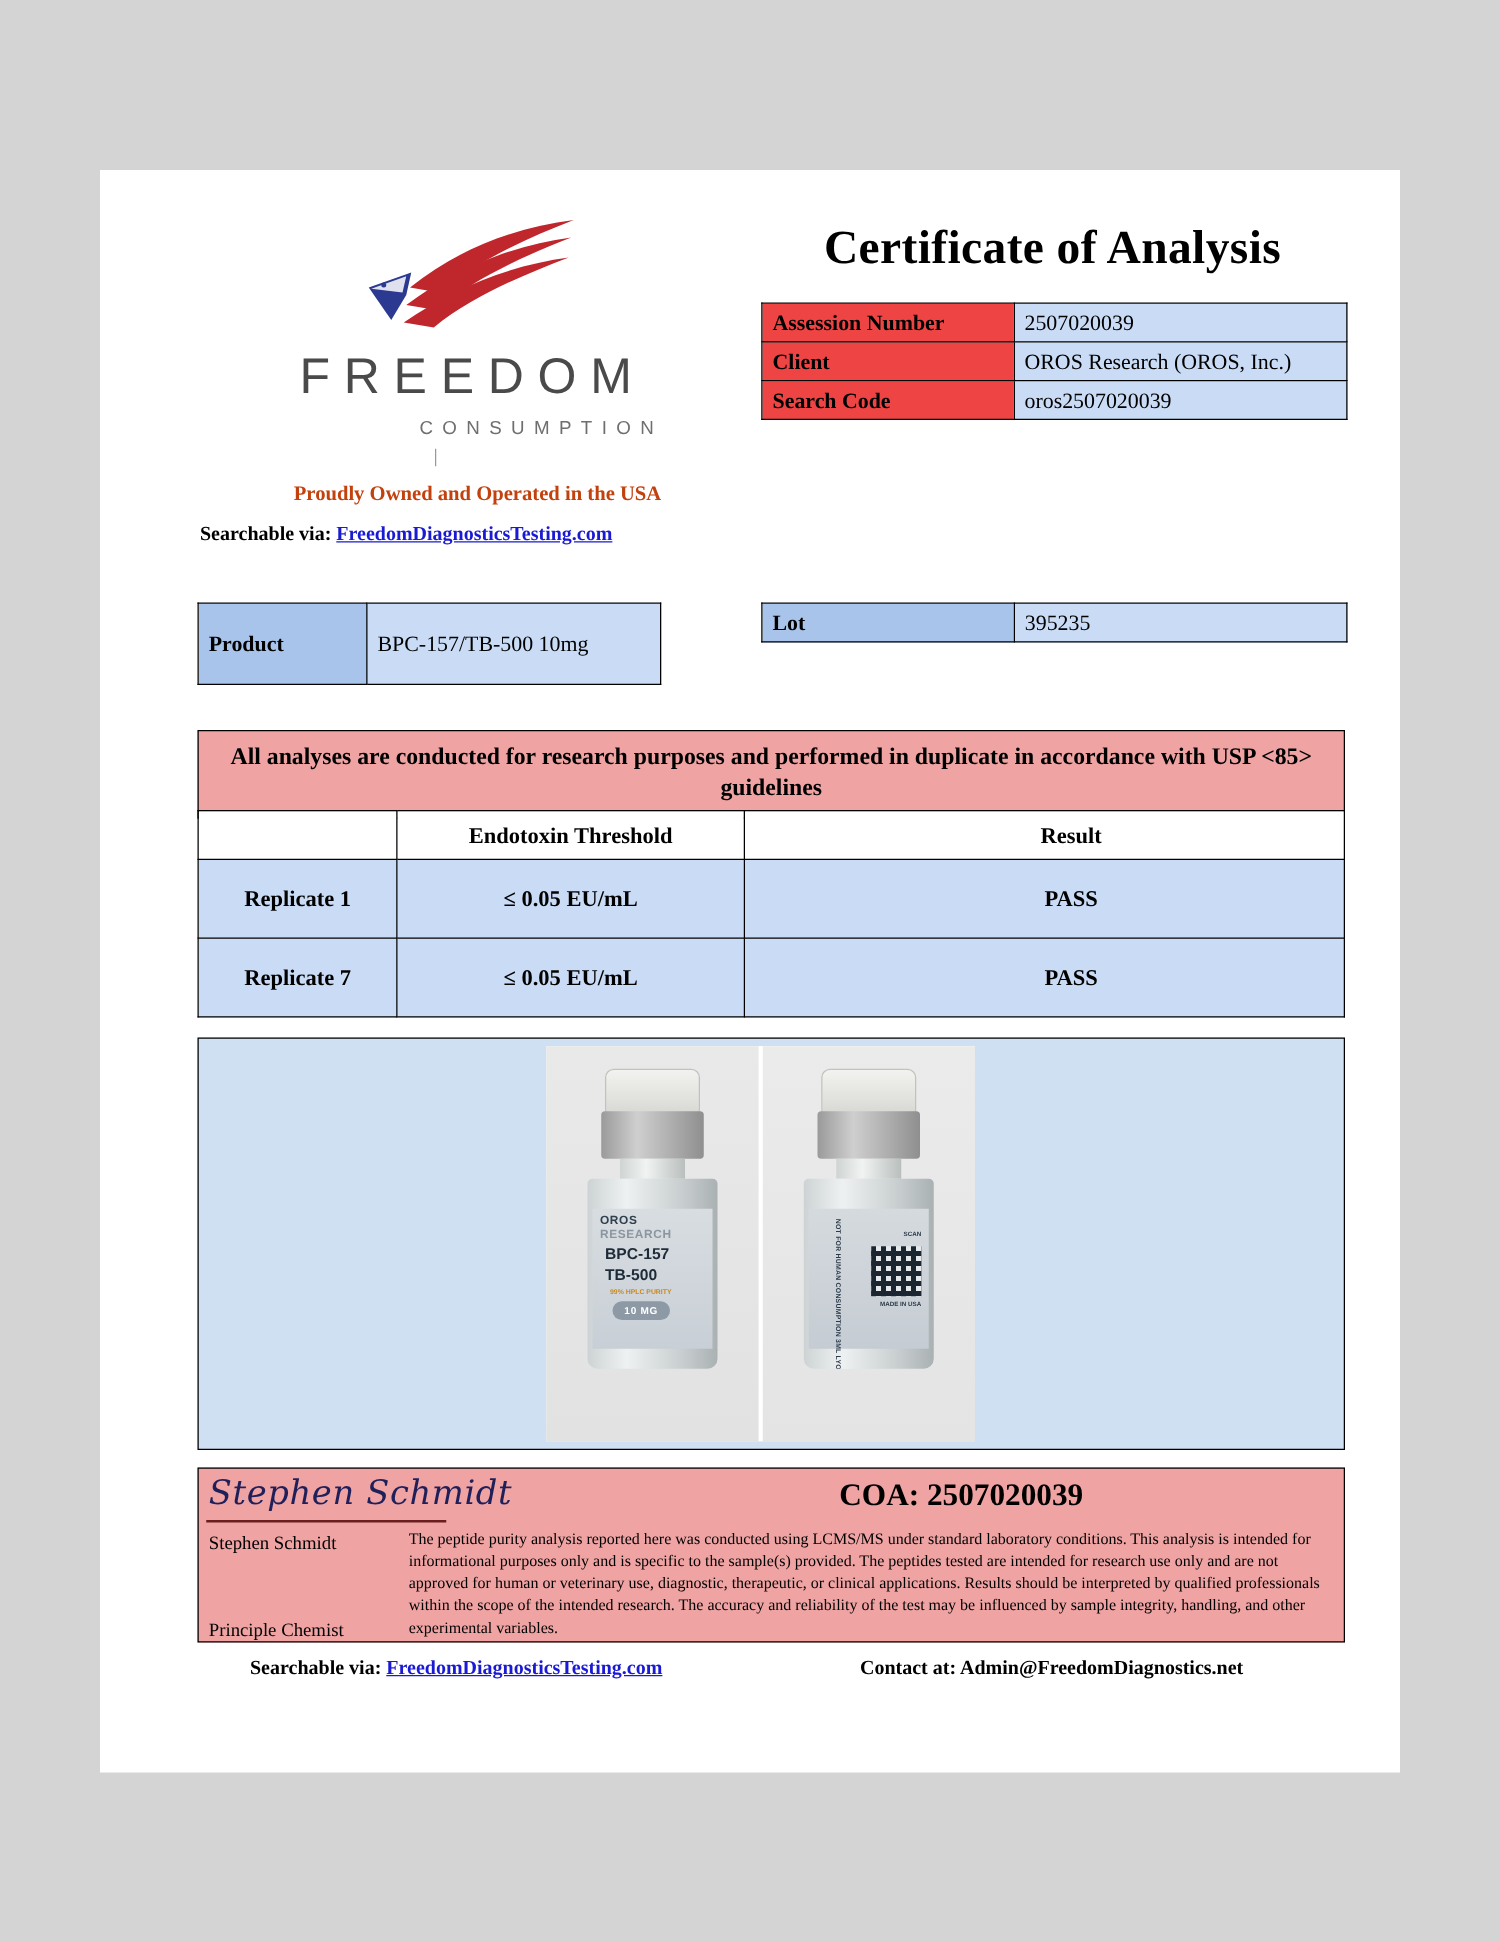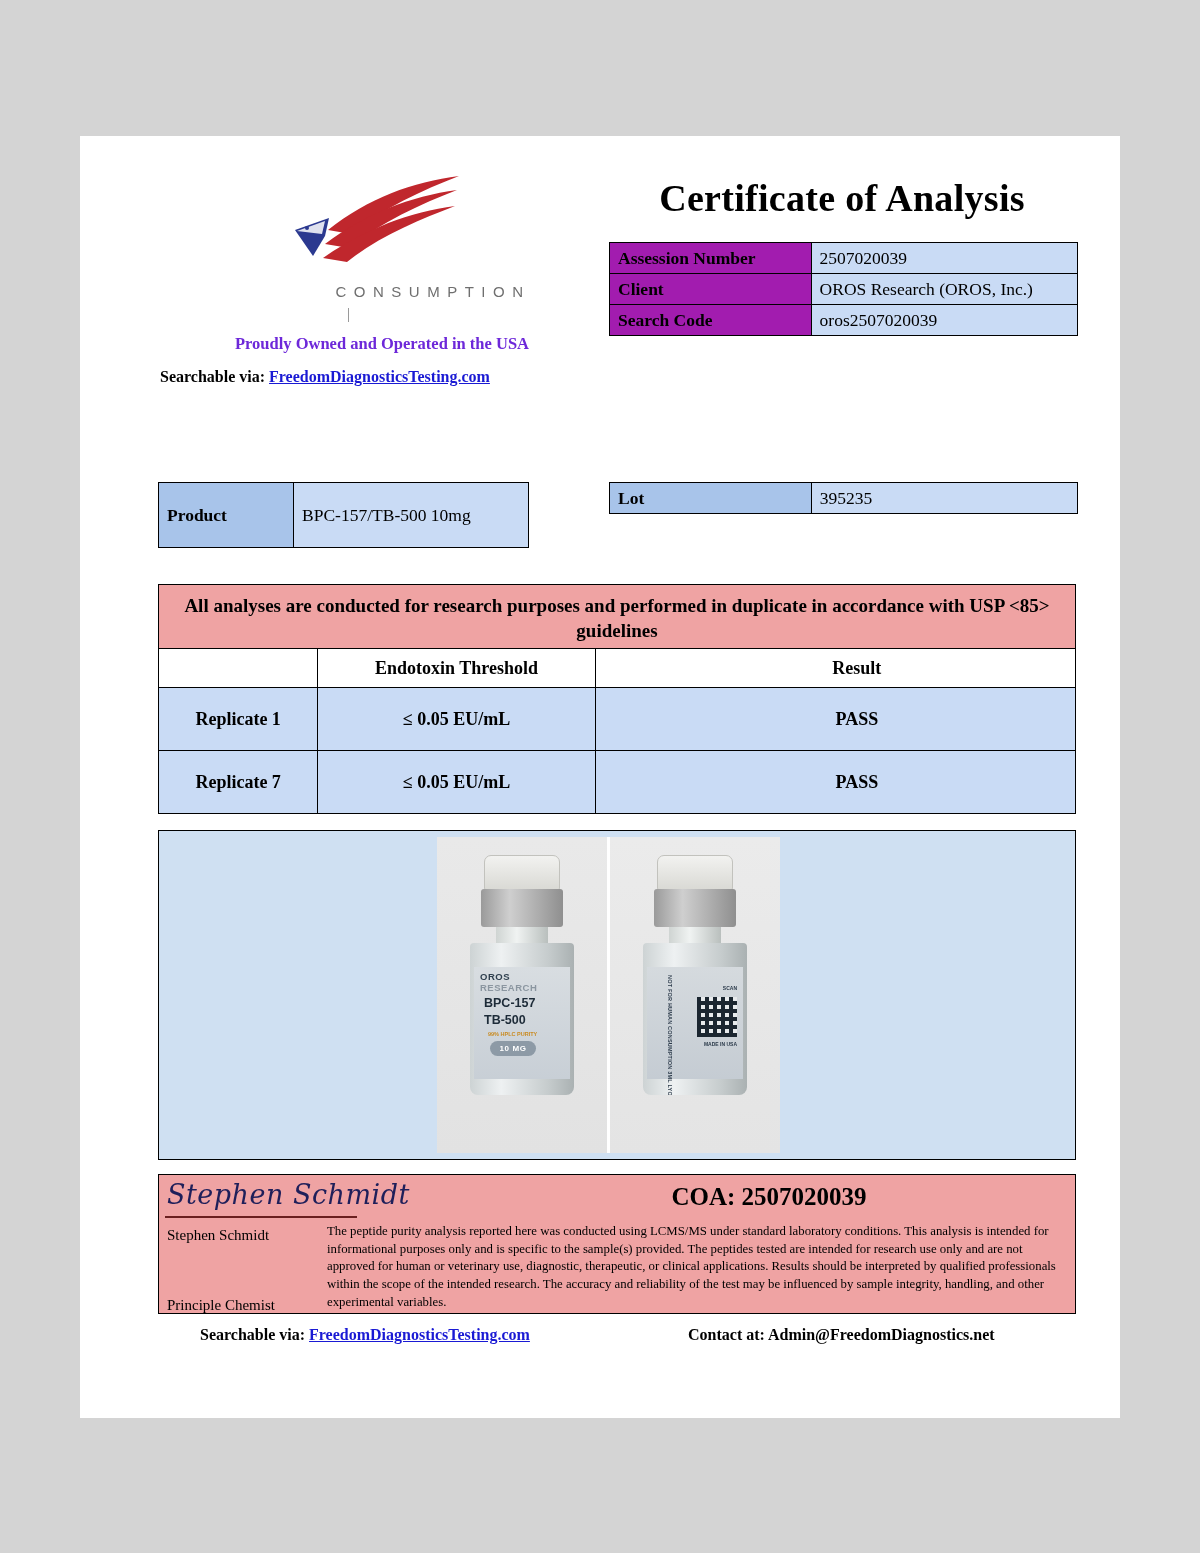--- a/index.html
+++ b/index.html
@@ -74,21 +74,21 @@
   .tick {
     width: 1px;
     height: 14px;
     background: #9a9a9a;
     margin: 8px auto 0 auto;
     margin-left: 190px;
   }
   .owned {
     font-size: 16.5px;
     font-weight: bold;
-    color: #6d28d9;
+    color: #c2410c;
     margin-top: 12px;
     text-align: center;
     padding-left: 18px;
   }
   .searchable-top {
     font-size: 16px;
     font-weight: bold;
     margin-top: 14px;
     padding-left: 0px;
     text-align: left;
@@ -115,21 +115,21 @@
     border-collapse: collapse;
     position: absolute;
   }
   table.kv td {
     border: 1.6px solid #000;
     padding: 3px 8px;
     font-size: 17.5px;
     height: 24px;
   }
   td.lbl {
-    background: #a21caf;
+    background: #ef4444;
     font-weight: bold;
     width: 192px;
   }
   td.val {
     background: #c9dbf5;
     width: 258px;
     font-weight: normal;
   }
 
   .tbl-assess { left: 451px; top: 84px; }
@@ -441,20 +441,21 @@
         <div class="flag-swoosh">
           <svg width="200" height="105" viewBox="0 0 200 105">
             <path d="M55 62 C95 30, 140 14, 186 8 C150 22, 110 40, 78 66 Z" fill="#c0272d"></path>
             <path d="M52 76 C92 46, 138 28, 184 22 C148 36, 108 54, 76 80 Z" fill="#c0272d"></path>
             <path d="M50 90 C90 62, 136 44, 182 38 C146 52, 106 68, 74 94 Z" fill="#c0272d"></path>
             <path d="M22 62 L56 50 L52 68 L40 88 Z" fill="#2b3990"></path>
             <path d="M24 63 L52 53 L49 66 Z" fill="#ffffff" opacity="0.85"></path>
             <circle cx="34" cy="60" r="2" fill="#2b3990"></circle>
           </svg>
         </div>
+        <div class="freedom-word">FREEDOM</div>
         <div class="diag-word">CONSUMPTION</div>
         <div class="tick"></div>
         <div class="owned">Proudly Owned and Operated in the USA</div>
         <div class="searchable-top">
           <span>Searchable via:</span>
           <a href="#">FreedomDiagnosticsTesting.com</a>
         </div>
       </div>
 
       <div class="coa-title">Certificate of Analysis</div>

